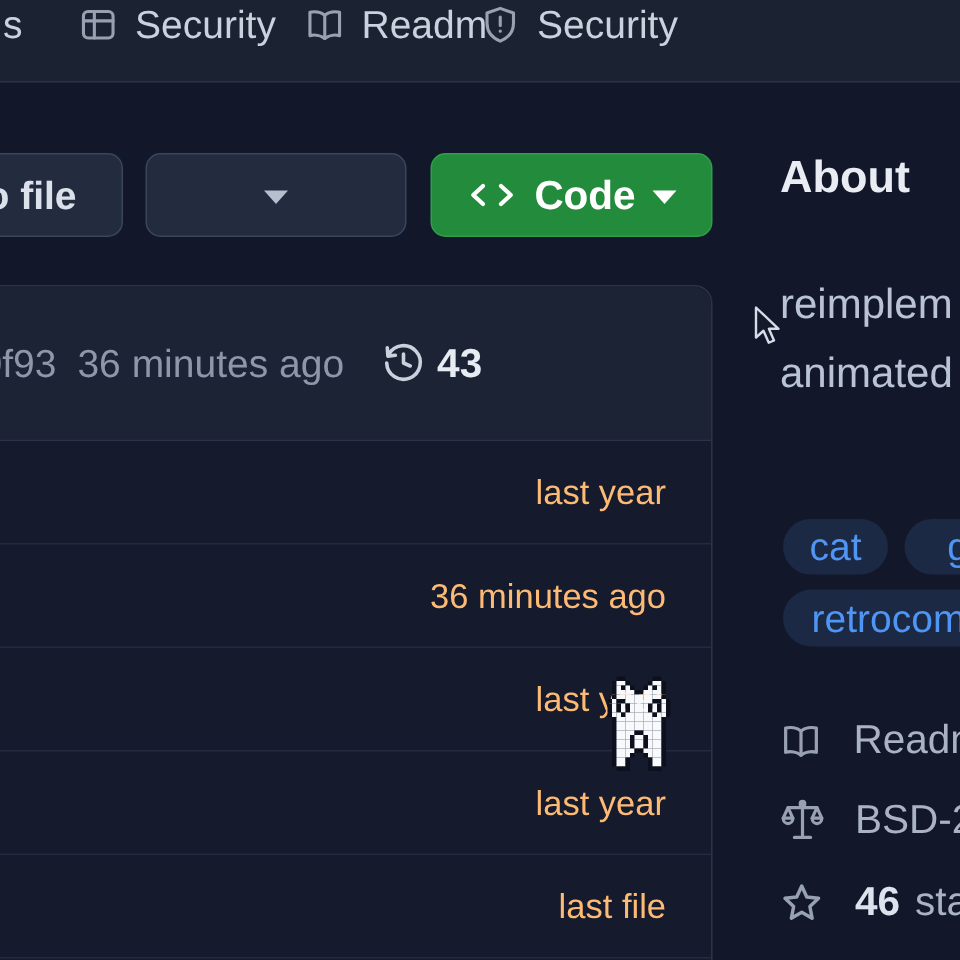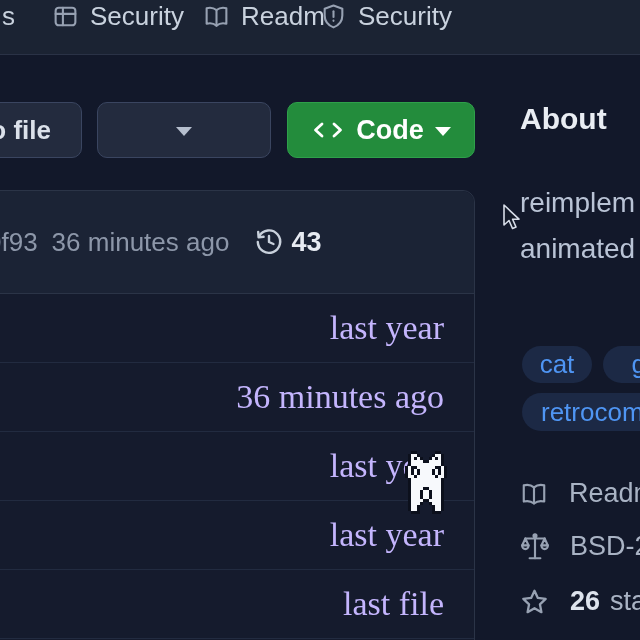--- a/index.html
+++ b/index.html
@@ -33,21 +33,21 @@
   .table-header{height:103px;box-sizing:border-box;background:#1b2335;border-bottom:1px solid #2b3447;
     border-top-right-radius:12px;display:flex;align-items:center;padding-left:14px;
     color:#8d97a9;font-size:26px;white-space:nowrap;}
   .commit-hash{color:#8d97a9;cursor:pointer;}
   .commit-time{margin-left:14px;}
   .commit-count-group{display:flex;align-items:center;margin-left:24px;cursor:pointer;}
   .commit-count{color:#e7ebf2;font-weight:700;font-size:27px;margin-left:6px;}
   .commit-count-label{color:#97a1b2;margin-left:9px;}
   .row{height:69px;box-sizing:border-box;border-bottom:1px solid #222b40;
     display:flex;align-items:center;justify-content:flex-end;padding-right:30px;cursor:pointer;}
-  .row-time{color:#c4b5fd;font-size:34px;font-family:Liberation Serif, serif;}
+  .row-time{color:#fdba74;font-size:23px;}
   
   .about-title{position:absolute;left:520px;top:102px;color:#e9edf3;font-size:30px;font-weight:700;}
   .about-desc{position:absolute;left:520px;top:180px;color:#b9c3d5;font-size:28px;line-height:46px;
     white-space:nowrap;}
   .tag{position:absolute;height:37px;border-radius:19px;background:#1c2945;color:#4f95f3;
     font-size:26px;font-weight:500;display:flex;align-items:center;justify-content:center;
     box-sizing:border-box;cursor:pointer;white-space:nowrap;}
   .tag-cat{left:522px;top:346px;width:70px;}
   .tag-go{left:603px;top:346px;width:86px;}
   .tag-retro{left:522px;top:393px;width:178px;height:38px;justify-content:flex-start;padding-left:19px;}
@@ -177,21 +177,21 @@
       <path d="M23 7.5 L20 14 H26 Z"></path>
         <path d="M20 14 A3 3.4 0 0 0 26 14"></path>
     </svg>
     <span>BSD-2</span>
   </div>
 
   <div class="meta-row meta-stars">
     <svg width="31" height="30" viewBox="0 0 26 26" fill="none" stroke="#97a1b2" stroke-width="2" stroke-linejoin="round">
       <polygon points="13,3.2 15.9,9.5 22.7,10.3 17.7,15 19,21.8 13,18.4 7,21.8 8.3,15 3.3,10.3 10.1,9.5"></polygon>
     </svg>
-    <span class="stars-count">26</span>
+    <span class="stars-count">46</span>
     <span class="stars-label">sta</span>
   </div>
 
   <div class="neko">
       <i style="position: absolute; width: 3px; height: 3px; left: 6px; top: 0px; background: rgb(12, 16, 28);"></i>
       <i style="position: absolute; width: 3px; height: 3px; left: 9px; top: 0px; background: rgb(12, 16, 28);"></i>
       <i style="position: absolute; width: 3px; height: 3px; left: 30px; top: 0px; background: rgb(12, 16, 28);"></i>
       <i style="position: absolute; width: 3px; height: 3px; left: 33px; top: 0px; background: rgb(12, 16, 28);"></i>
       <i style="position: absolute; width: 3px; height: 3px; left: 3px; top: 3px; background: rgb(12, 16, 28);"></i>
       <i style="position: absolute; width: 3px; height: 3px; left: 6px; top: 3px; background: rgb(247, 249, 252);"></i>

